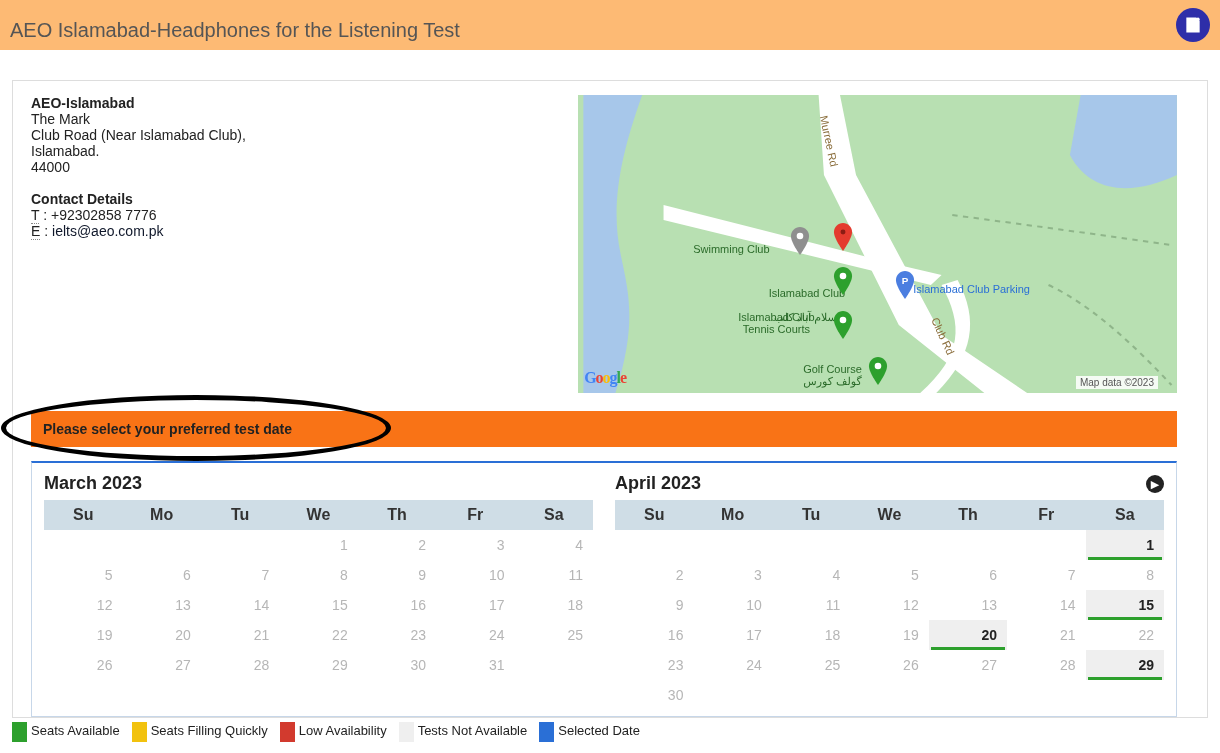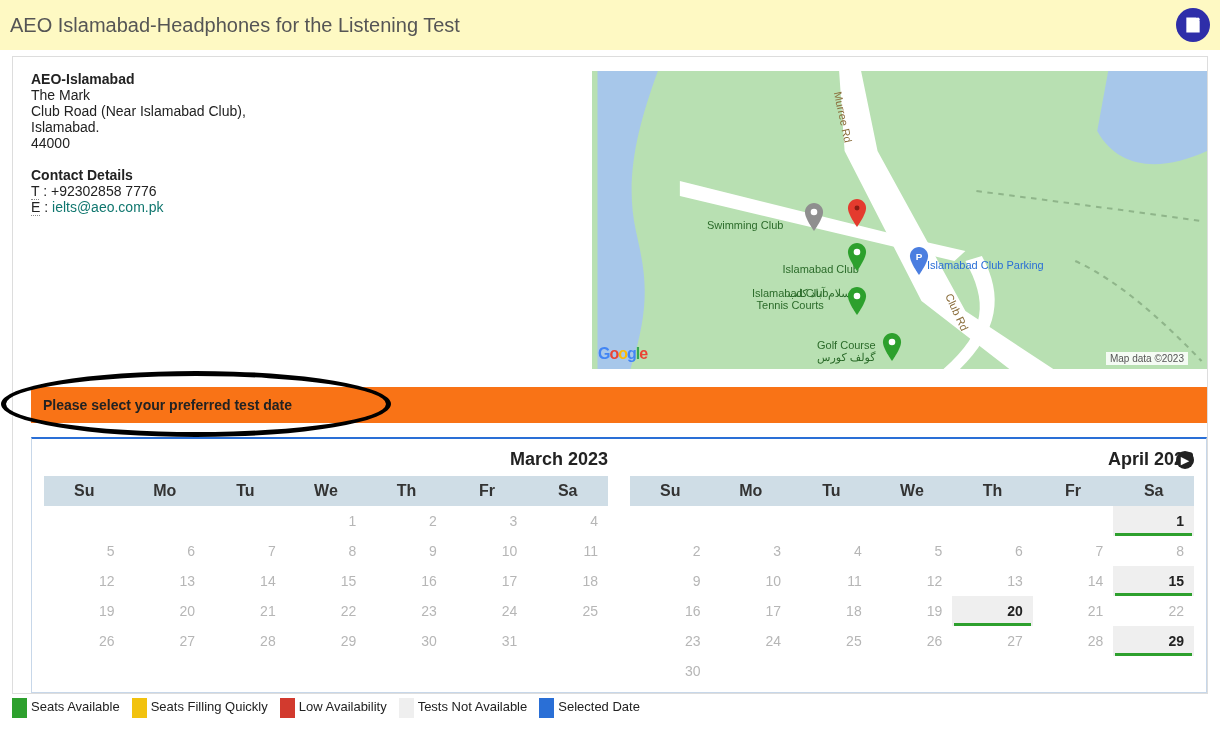--- a/index.html
+++ b/index.html
@@ -1,42 +1,42 @@
 <!DOCTYPE html>
 <html><head>
 <meta charset="utf-8">
 <style>
 html,body{margin:0;padding:0;font-family:Verdana,Arial,sans-serif;font-size:14px;color:#222;background:#fff}
-.header-bar{background:#fef9c3;padding:8px 10px;display:flex;align-items:center;justify-content:space-between}
+.header-bar{background:#fdba74;padding:8px 10px;display:flex;align-items:flex-end;justify-content:space-between}
 .header-title{font-size:20px;color:#555}
 .header-icon{width:34px;height:34px;border-radius:50%;background:#2e2ea9;display:flex;align-items:center;justify-content:center}
 .header-icon svg{width:20px;height:20px;fill:#fff}
-.main-card{border:1px solid #ddd;margin:6px 12px 0 12px;padding:14px 0 0 18px}
+.main-card{border:1px solid #ddd;margin:30px 12px 0 12px;padding:14px 30px 0 18px}
 .top-row{display:flex;gap:20px}
 .venue-col{flex:0 0 46%}
 .venue-name{font-weight:bold}
 .contact-heading{font-weight:bold;margin-top:16px}
 .abbr{border-bottom:1px dotted #888;cursor:help}
-a.email{color:#0f766e;text-decoration:none}
+a.email{color:#0f172a;text-decoration:none}
 .map-col{flex:1}
 .map{position:relative;height:298px;background:#b4dfae;overflow:hidden}
 .map svg{position:absolute;inset:0;width:100%;height:100%}
-.map-google-logo{position:absolute;left:6px;bottom:6px;font-size:16px;font-weight:bold;font-family:Liberation Sans, sans-serif;letter-spacing:-1px}
+.map-google-logo{position:absolute;left:6px;bottom:6px;font-size:16px;font-weight:bold;font-family:Liberation Serif, serif;letter-spacing:-1px}
 .map-google-logo span:nth-child(1){color:#4285F4}.map-google-logo span:nth-child(2){color:#EA4335}.map-google-logo span:nth-child(3){color:#FBBC05}.map-google-logo span:nth-child(4){color:#4285F4}.map-google-logo span:nth-child(5){color:#34A853}.map-google-logo span:nth-child(6){color:#EA4335}
 .map-credit{position:absolute;right:19px;bottom:4px;font-size:10px;color:#555;background:rgba(255,255,255,.85);padding:1px 4px}
 .map-label{position:absolute;font-size:11px;color:#2b6b2a;text-align:center;line-height:1.1}
 .map-label.road{color:#8a6d3b}
 .map-label.link{color:#2a6fd6}
 .pin{position:absolute;width:20px;height:28px}
 .pin svg{width:100%;height:100%}
 .select-bar{background:#f97316;margin-top:18px;padding:10px 12px;font-weight:bold;position:relative}
 .ellipse-annot{position:absolute;left:-30px;top:-16px;width:380px;height:56px;border:5px solid #000;border-radius:50%/50%;pointer-events:none}
 .calendars{display:flex;gap:22px;margin-top:14px;border:1px solid #c7d7e9;border-top:2px solid #2a6fd6;padding:10px 12px 6px}
 .cal{flex:1;position:relative}
-.cal-title{font-size:18px;font-weight:bold;text-align:right;color:#222;margin-bottom:6px}
+.cal-title{font-size:18px;font-weight:bold;text-align:left;color:#222;margin-bottom:6px}
 .nav-next{position:absolute;right:0;top:2px;width:18px;height:18px;border-radius:50%;background:#222;color:#fff;display:flex;align-items:center;justify-content:center;font-size:11px;cursor:pointer}
 table.cal-tbl{width:100%;border-collapse:collapse;table-layout:fixed}
 .cal-tbl th{background:#cfdde6;padding:6px 0;font-size:16px;color:#333;font-weight:bold}
 .cal-tbl td{height:30px;text-align:right;padding:0 10px 0 0;color:#b6b6b6;font-size:14px;vertical-align:middle}
 .cal-tbl td.avail{background:#efefef;color:#222;font-weight:bold;position:relative}
 .cal-tbl td.avail::after{content:'';position:absolute;left:2px;right:2px;bottom:0;height:3px;background:#2da02d}
 .legend{margin:4px 0 8px 12px;display:flex;gap:12px;align-items:center;font-size:13px}
 .swatch{display:inline-block;width:15px;height:20px;vertical-align:middle;margin-right:4px}
 .sw-green{background:#2da02d}.sw-yellow{background:#f2c20e}.sw-red{background:#d23a2e}.sw-grey{background:#efefef}.sw-blue{background:#2a6fd6}
 </style>

